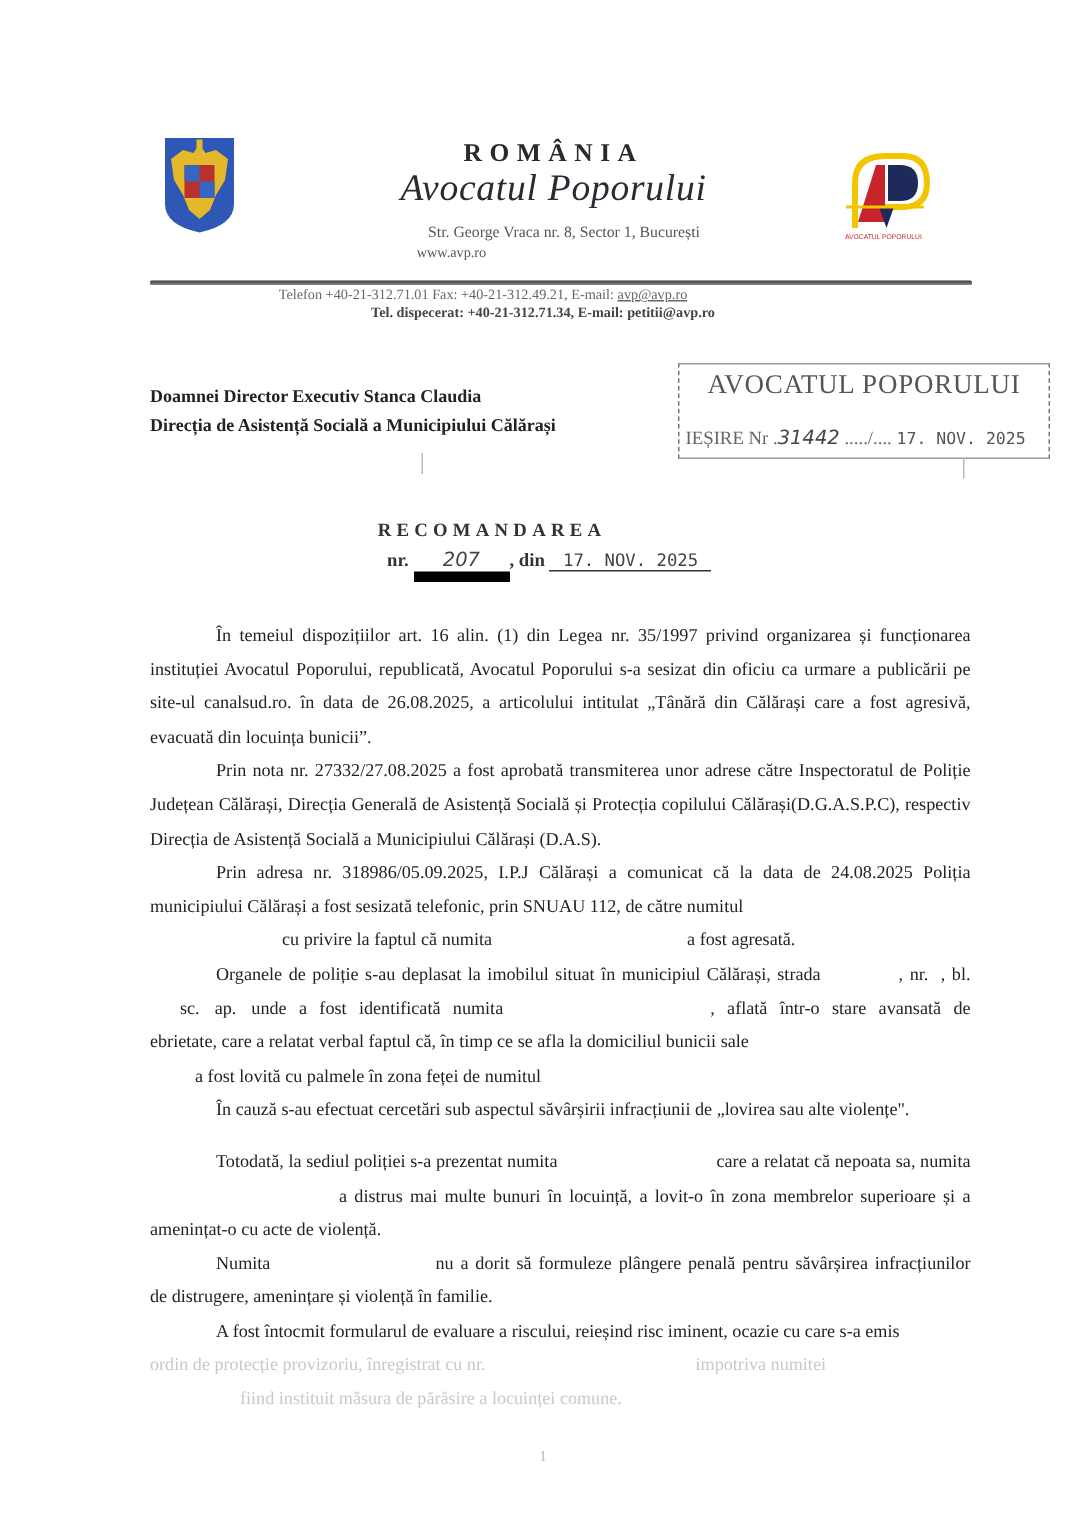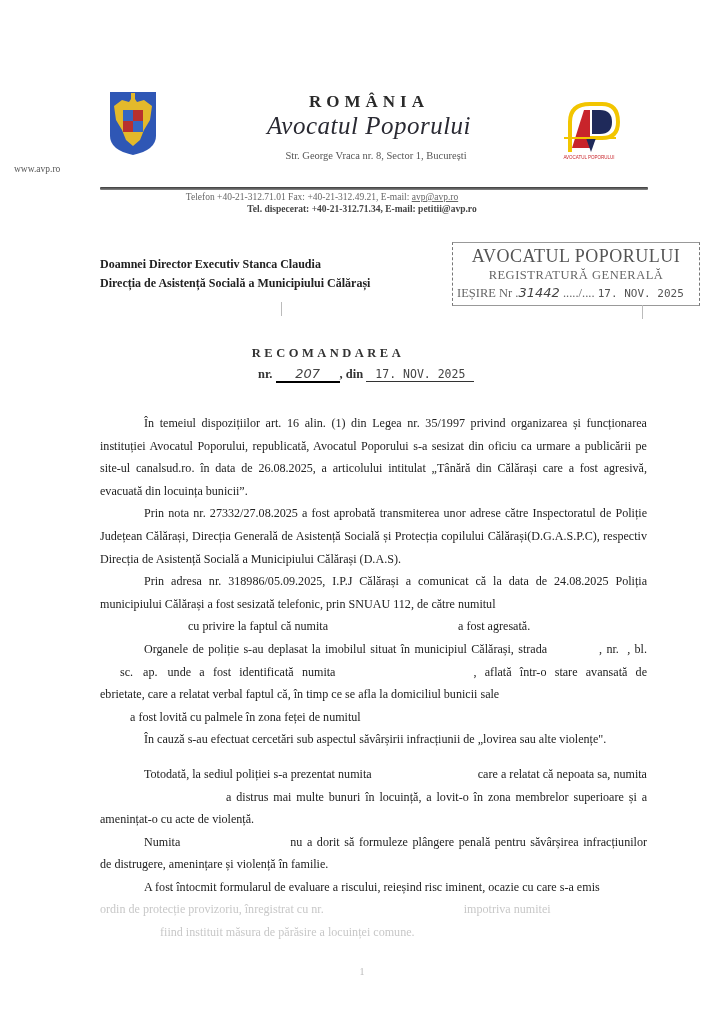--- a/index.html
+++ b/index.html
@@ -7,21 +7,21 @@
     width: 724px; height: 1024px; background: #ffffff; position: relative; overflow: hidden;
     font-family: "Liberation Serif", "DejaVu Serif", serif; color: #1d1d1f;
   }
   .abs { position: absolute; }
   
   .coat { left: 108px; top: 90px; width: 50px; height: 66px; }
   .avp-logo { left: 556px; top: 98px; width: 66px; height: 64px; }
   .hdr-title { left: 0; width: 724px; top: 92px; text-align: center; font-size: 17px; letter-spacing: 5px; font-weight: bold; color: #2a2a2a; padding-left: 14px; box-sizing: border-box; }
   .hdr-script { left: 0; width: 724px; top: 112px; text-align: center; font-size: 25px; font-style: italic; font-family: "Liberation Serif", serif; color: #2a2a33; padding-left: 14px; box-sizing: border-box; letter-spacing: 0.5px; }
   .hdr-addr { left: 0; width: 724px; top: 150px; text-align: center; font-size: 10.5px; color: #555; padding-left: 28px; box-sizing: border-box; }
-  .hdr-web { left: 0; width: 588px; top: 164px; text-align: left; font-size: 9.5px; color: #555; padding-left: 14px; box-sizing: border-box; }
+  .hdr-web { left: 0; width: 588px; top: 164px; text-align: center; font-size: 9.5px; color: #555; padding-left: 14px; box-sizing: border-box; }
   .rule { left: 100px; top: 187px; width: 548px; height: 3px; background: linear-gradient(#3a3a3a, #888); border-radius: 1px; }
   .contact1 { left: 0; width: 644px; top: 192px; text-align: center; font-size: 9.5px; color: #666; }
   .contact2 { left: 0; width: 724px; top: 204px; text-align: center; font-size: 9.5px; font-weight: bold; color: #444; }
   .contact1 .link { text-decoration: underline; color: #666; }
 
   
   .addr1 { left: 100px; top: 257px; font-size: 12px; font-weight: bold; color: #222; }
   .addr2 { left: 100px; top: 276px; font-size: 12px; font-weight: bold; color: #222; }
 
   
@@ -31,21 +31,21 @@
   .stamp-l3 { position: absolute; left: 4px; top: 42px; font-size: 12.5px; color: #666; white-space: nowrap; }
   .stamp-hand { font-family: "DejaVu Sans", sans-serif; font-style: italic; color: #444; font-size: 13px; }
   .stamp-date { font-family: "DejaVu Sans Mono", monospace; font-size: 11px; color: #555; }
 
   .tick1 { left: 281px; top: 302px; width: 1px; height: 14px; background: #bbb; }
   .tick2 { left: 642px; top: 305px; width: 1px; height: 14px; background: #bbb; }
 
   
   .rec-title { left: 0; width: 656px; top: 346px; text-align: center; font-size: 12.5px; font-weight: bold; letter-spacing: 3.5px; color: #333; }
   .rec-nr { left: 258px; top: 366px; font-size: 12.5px; font-weight: bold; color: #333; white-space: nowrap; }
-  .rec-nr .blank { display: inline-block; border-bottom: 2px solid #000000; min-width: 64px; text-align: center; font-family: "DejaVu Sans", sans-serif; font-style: italic; font-weight: normal; color: #444; font-size: 13px; }
+  .rec-nr .blank { display: inline-block; border-bottom: 7px solid #000000; min-width: 64px; text-align: center; font-family: "DejaVu Sans", sans-serif; font-style: italic; font-weight: normal; color: #444; font-size: 13px; }
   .rec-nr .blank2 { display: inline-block; border-bottom: 1px solid #333; min-width: 108px; text-align: center; font-family: "DejaVu Sans Mono", monospace; font-weight: normal; font-size: 11.5px; color: #444; }
 
   
   .body { left: 100px; top: 412px; width: 547px; font-size: 12.1px; line-height: 22.6px; color: #222; }
   .body p { margin: 0; text-align: justify; }
   .ind { text-indent: 44px; }
   .gap { display: inline-block; }
   .faint { color: #c8c8c8; }
   .page-num { left: 0; width: 724px; top: 966px; text-align: center; font-size: 10px; color: #bbb; }
 </style>
@@ -77,21 +77,20 @@
 
 <div class="abs rule"></div>
 <div class="abs contact1"><span>Telefon +40-21-312.71.01  Fax: +40-21-312.49.21, E-mail: </span><span class="link">avp@avp.ro</span></div>
 <div class="abs contact2">Tel. dispecerat: +40-21-312.71.34, E-mail: petitii@avp.ro</div>
 
 <div class="abs addr1">Doamnei Director Executiv Stanca Claudia</div>
 <div class="abs addr2">Direcția de Asistență Socială a Municipiului Călărași</div>
 
 <div class="abs stamp">
   <div class="stamp-l1">AVOCATUL POPORULUI</div>
-  <div class="stamp-l2">REGISTRATURĂ GENERALĂ</div>
   <div class="stamp-l3">
     <span>IEȘIRE Nr</span>
     <span> .</span><span class="stamp-hand">31442</span>
     <span>.....</span><span>/....</span>
     <span class="stamp-date">17. NOV. 2025</span>
   </div>
 </div>
 
 <div class="abs tick1"></div>
 <div class="abs tick2"></div>

